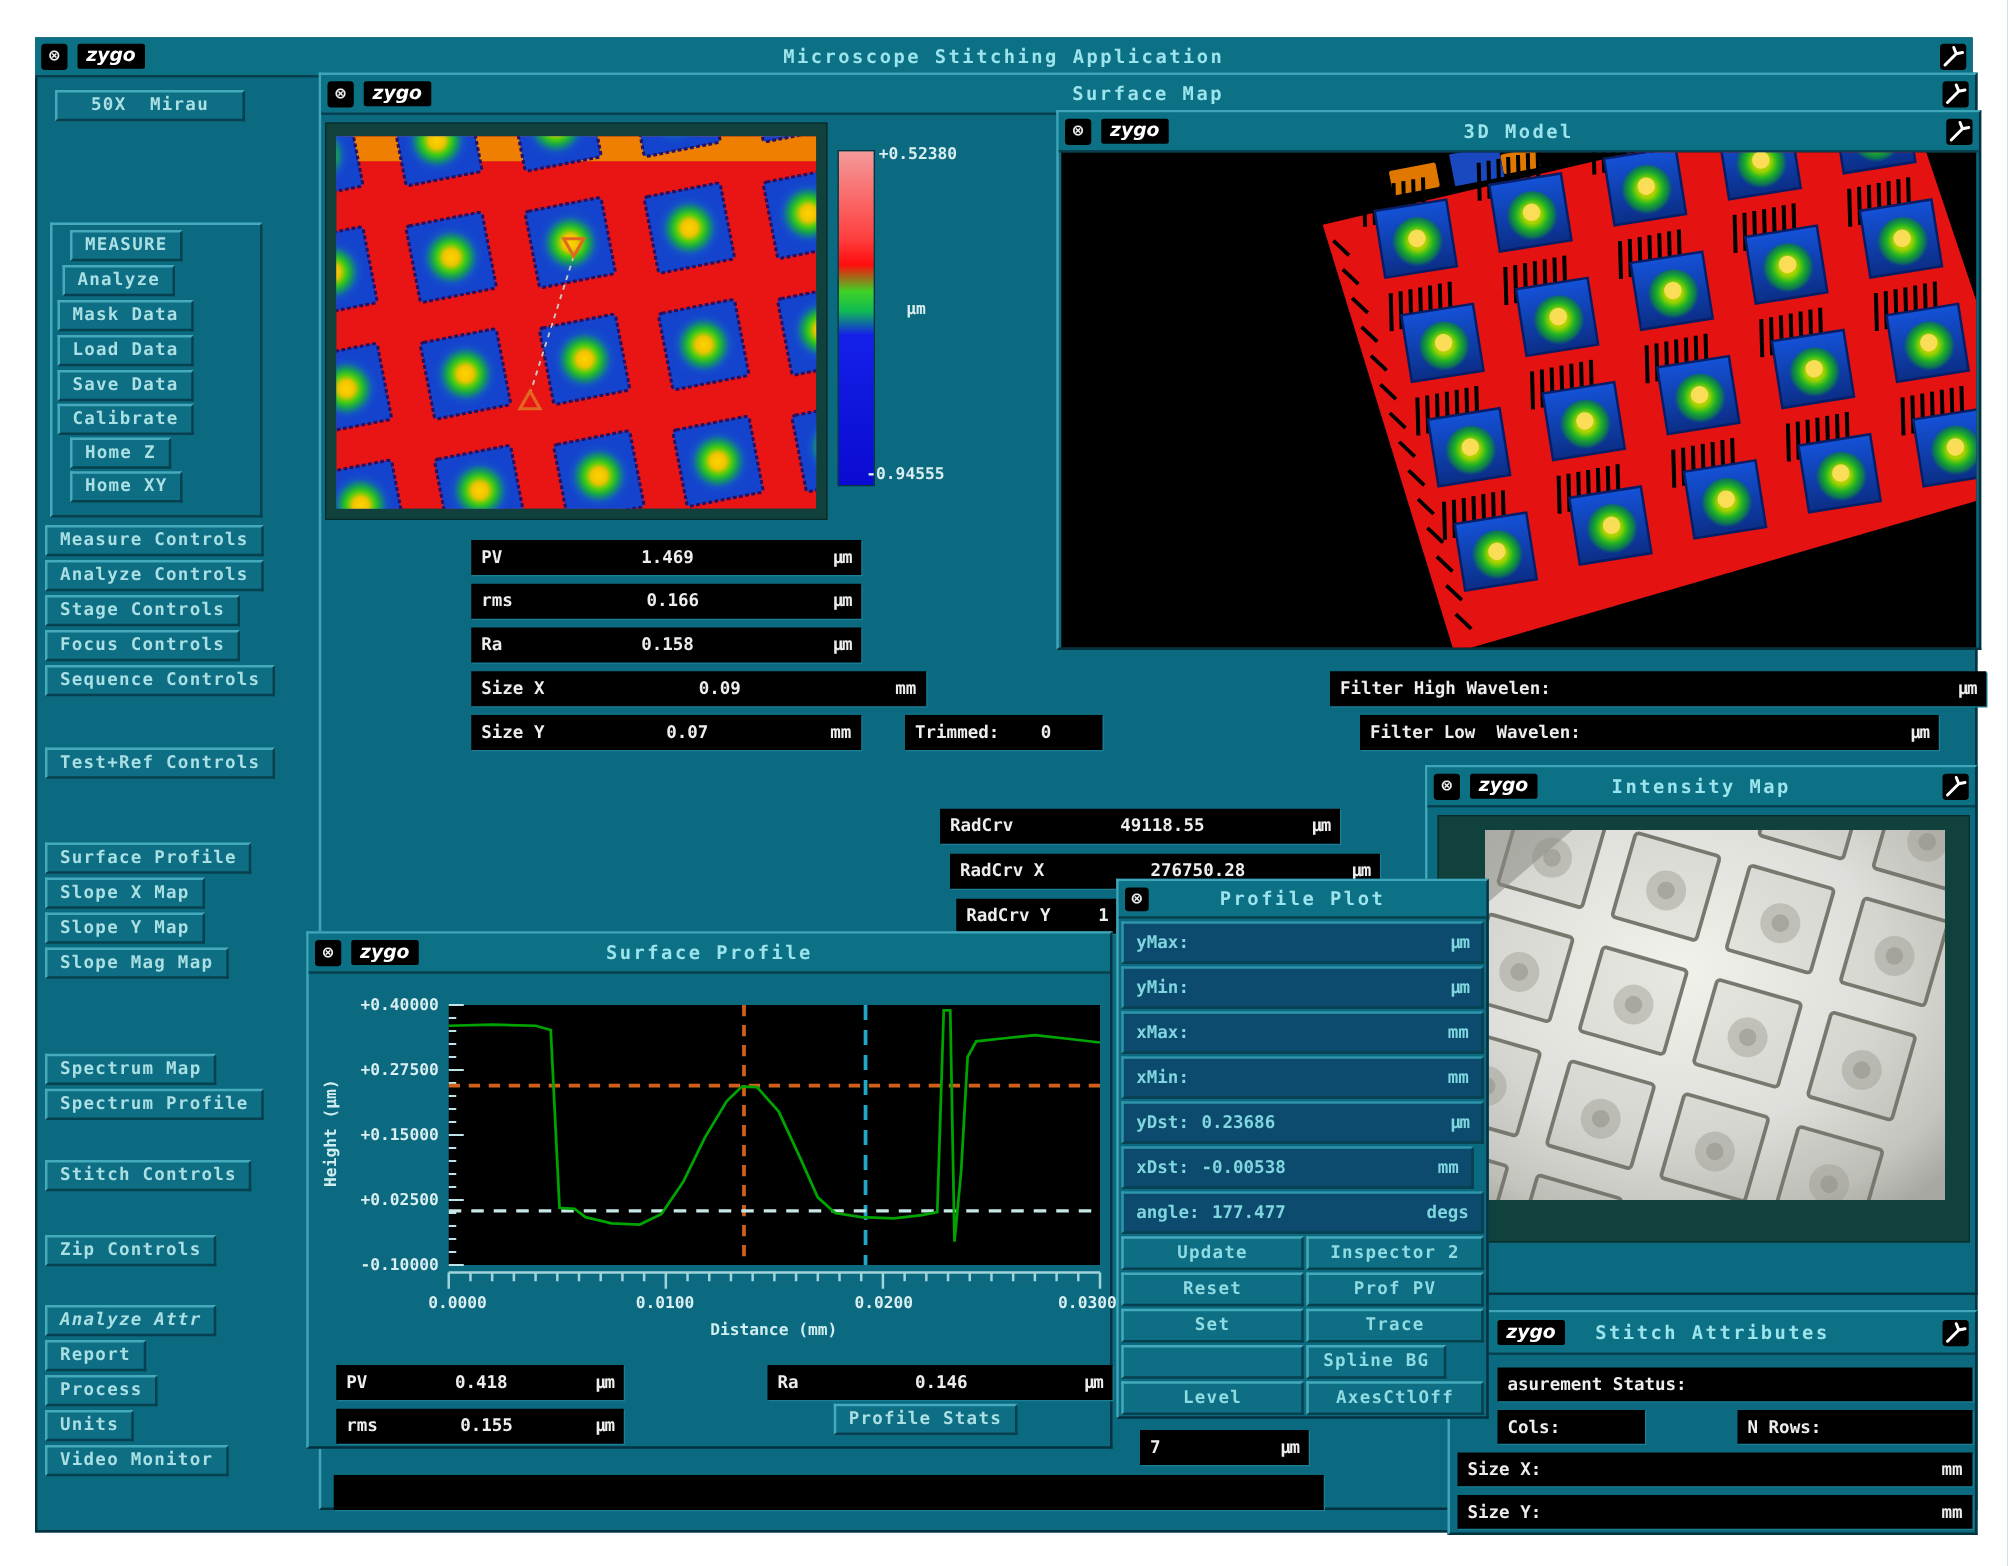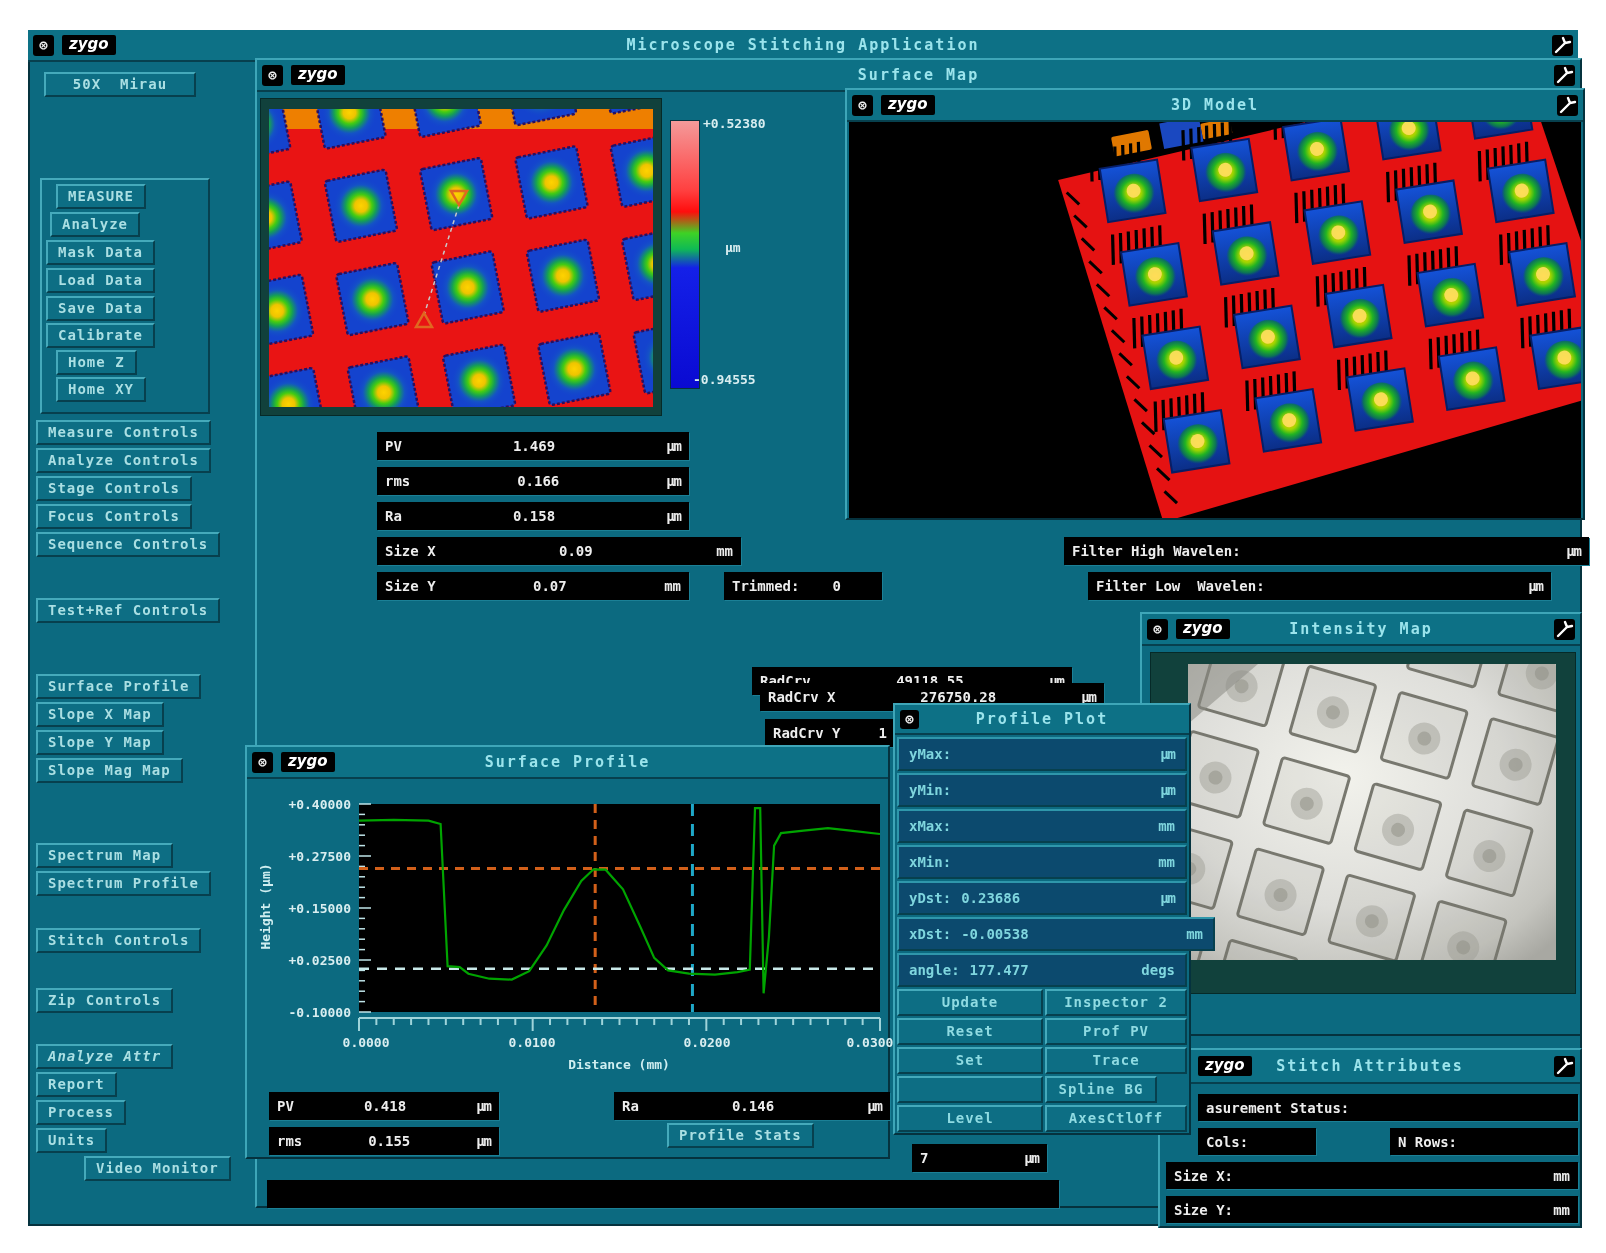--- a/index.html
+++ b/index.html
@@ -74,21 +74,21 @@
   <div class="btn" style="left:36px;top:730px;">Slope Y Map</div>
   <div class="btn" style="left:36px;top:758px;">Slope Mag Map</div>
   <div class="btn" style="left:36px;top:843px;">Spectrum Map</div>
   <div class="btn" style="left:36px;top:871px;">Spectrum Profile</div>
   <div class="btn" style="left:36px;top:928px;">Stitch Controls</div>
   <div class="btn" style="left:36px;top:988px;">Zip Controls</div>
   <div class="btn" style="left:36px;top:1044px;font-style:italic;">Analyze Attr</div>
   <div class="btn" style="left:36px;top:1072px;">Report</div>
   <div class="btn" style="left:36px;top:1100px;">Process</div>
   <div class="btn" style="left:36px;top:1128px;">Units</div>
-  <div class="btn" style="left:36px;top:1156px;margin-left:48px;">Video Monitor</div>
+  <div class="btn" style="left:36px;top:1156px;">Video Monitor</div>
 
   <div class="win" style="left:255px;top:58px;width:1327px;height:1150px;z-index:1;">
     <div class="tbar">
       <div class="closebox">⊗</div>
       <div class="logo">zygo</div>
       <div class="title">Surface Map</div>
       <div class="wrench"><svg width="21" height="21" viewBox="0 0 21 21">
             <path d="M4 17 L13 8 M13 8 L11 3 M13 8 L18 7" stroke="#fff" stroke-width="2.4" fill="none" stroke-linecap="round"></path>
           </svg></div>
     </div>
@@ -229,21 +229,21 @@
     </div>
     <div class="field" style="left:807px;top:477px;width:525px;">
       <span class="lbl">Filter High Wavelen:</span>
       <span class="unit" style="letter-spacing: -1px;">µm</span>
     </div>
     <div class="field" style="left:831px;top:512px;width:463px;">
       <span class="lbl">Filter Low  Wavelen:</span>
       <span class="unit" style="letter-spacing: -1px;">µm</span>
     </div>
 
-    <div class="field" style="left:495px;top:587px;width:320px;margin-top:20px;">
+    <div class="field" style="left:495px;top:587px;width:320px;">
       <span class="lbl">RadCrv</span>
       <span class="val">49118.55</span>
       <span class="unit" style="letter-spacing: -1px;">µm</span>
     </div>
     <div class="field" style="left:503px;top:623px;width:344px;">
       <span class="lbl">RadCrv X</span>
       <span class="val">276750.28</span>
       <span class="unit" style="letter-spacing: -1px;">µm</span>
     </div>
     <div class="field" style="left:508px;top:659px;width:130px;">
@@ -756,21 +756,21 @@
     <div class="trow" style="left:2px;top:140px;width:290px;">
       <span class="lbl">xMin:</span>
       <span class="val"></span>
       <span class="unit">mm</span>
     </div>
     <div class="trow" style="left:2px;top:176px;width:290px;">
       <span class="lbl">yDst:</span>
       <span class="val">0.23686</span>
       <span class="unit" style="letter-spacing: -1px;">µm</span>
     </div>
-    <div class="trow" style="left:2px;top:212px;width:318px;">
+    <div class="trow" style="left:2px;top:212px;width:282px;">
       <span class="lbl">xDst:</span>
       <span class="val">-0.00538</span>
       <span class="unit">mm</span>
     </div>
     <div class="trow" style="left:2px;top:248px;width:290px;">
       <span class="lbl">angle:</span>
       <span class="val">177.477</span>
       <span class="unit">degs</span>
     </div>
     <div class="pbtn" style="left:2px;top:284px;width:146px;">Update</div>

